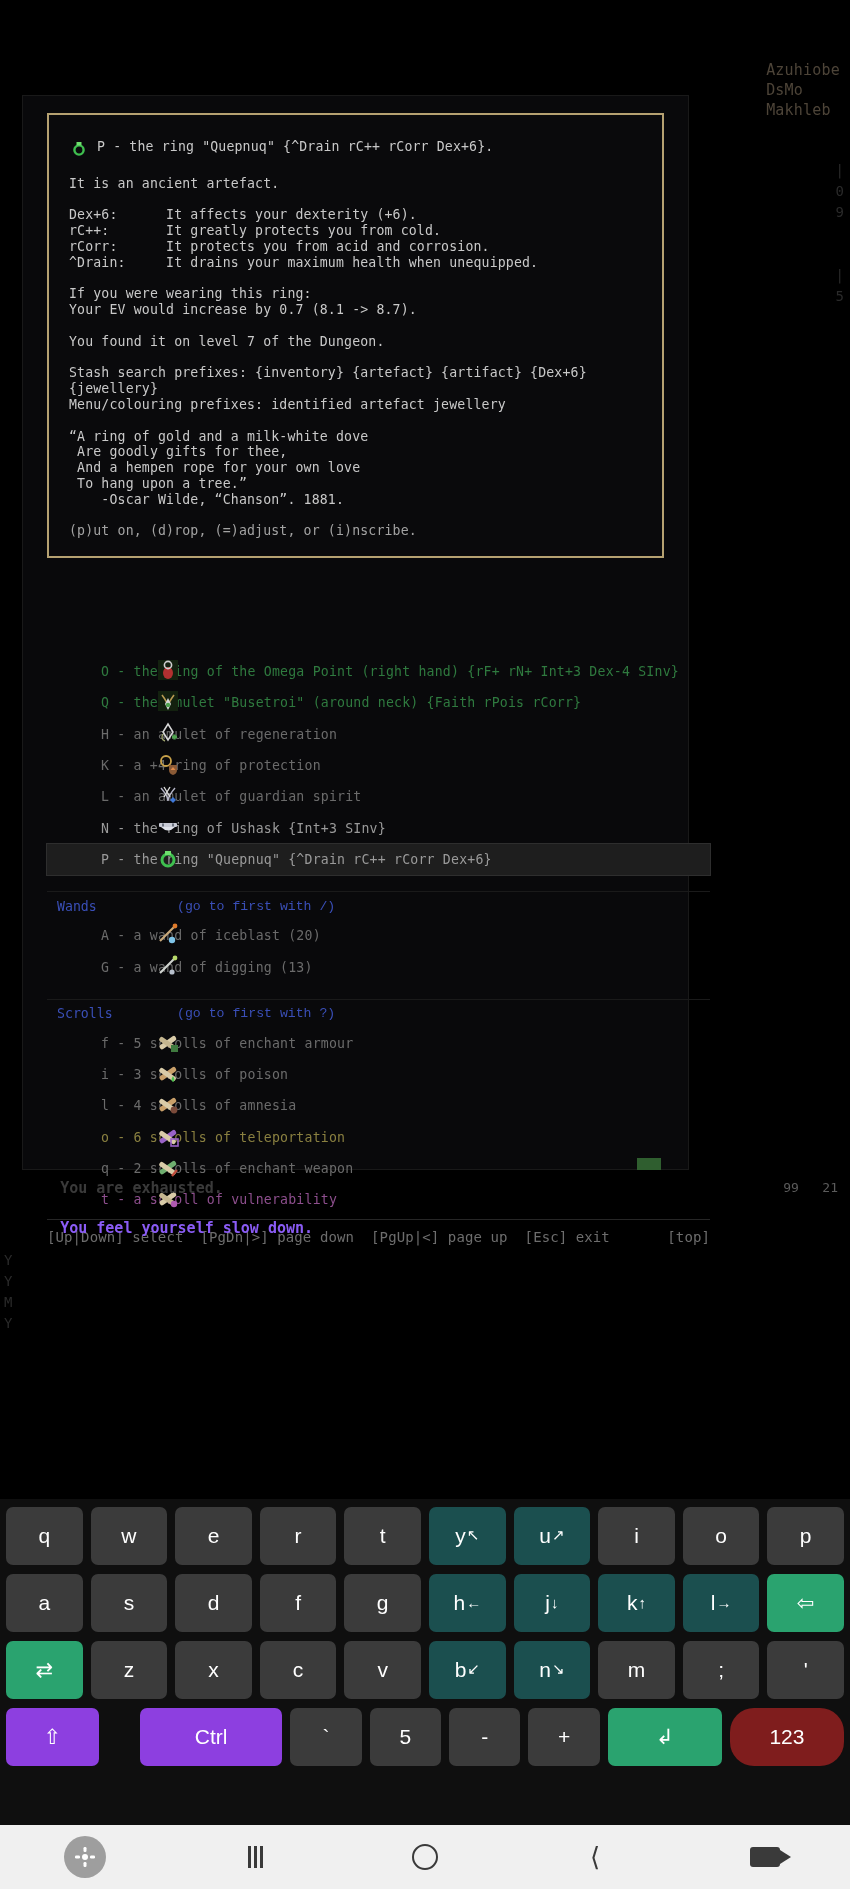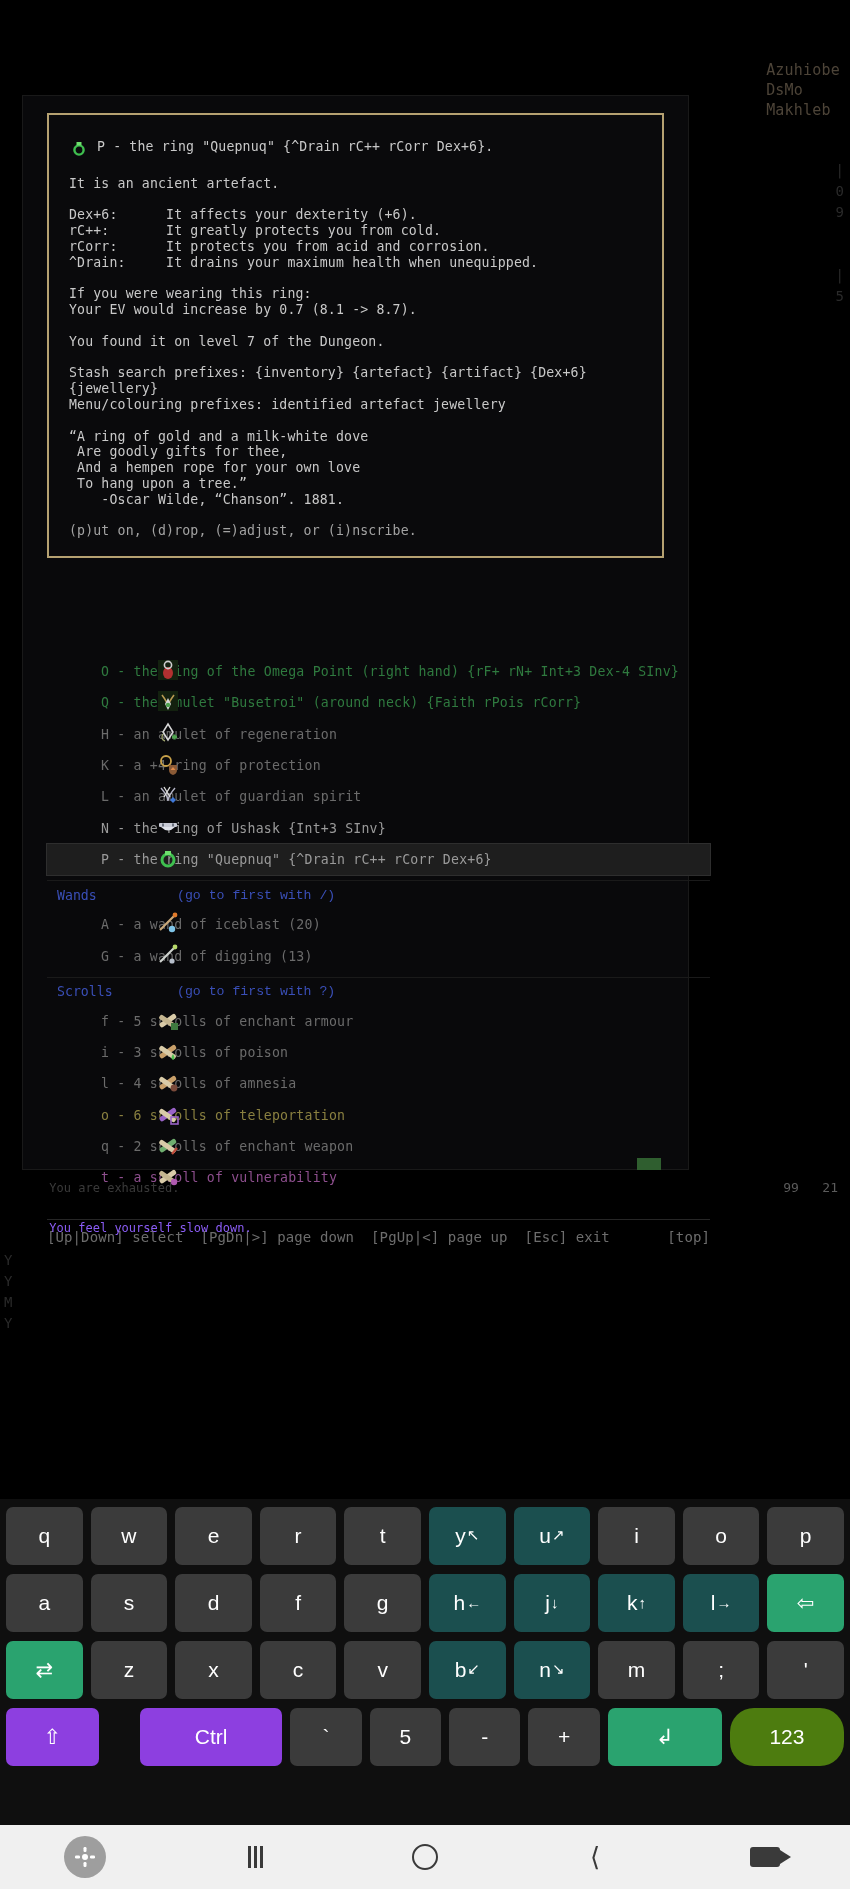--- a/index.html
+++ b/index.html
@@ -69,41 +69,41 @@
   .c-green  { color: #2f7a3f; }
   .c-grey   { color: #6b6b6b; }
   .c-white  { color: #9a9a9a; }
   .c-yellow { color: #8a8040; }
   .c-magenta{ color: #8e4f8e; }
 
   .section {
     display: flex; height: 29px; align-items: center;
     font-size: 13.2px; white-space: pre; padding-left: 10px;
     border-top: 1px solid #1a1a1a;
-    margin-top: 5px;
+    margin-top: 16px;
   }
   .section .sname { width: 120px; color: #3a4fb8; }
   .section .shint { color: #3a4fb8; font-family: Liberation Mono, monospace; }
 
   
   .sp { display:inline-block; width: 26px; height: 26px; position: relative; }
 
   
   .menu-foot {
     position: absolute; left: 24px; top: 1123px; width: 663px;
     display: flex; font-size: 14px; color: #6d6d6d;
     white-space: pre; border-top: 1px solid #262626; padding-top: 9px;
     letter-spacing: .1px;
   }
   .menu-foot .spacer { flex: 1; }
 
   
   .msgs {
-    position: absolute; left: 6px; top: 1158px; font-size: 12px;
-    line-height: 20px; color: #4a4a4a; white-space: pre;
+    position: absolute; left: 6px; top: 1158px; font-size: 15px;
+    line-height: 20px; color: #4a4a4a; white-space: pre; font-weight: bold;
   }
   .msg-dim { color: #3a3a3a; }
   .msg-lit { color: #8b5cf6; }
   .hpbar {
     position: absolute; left: 637px; top: 1158px; width: 24px; height: 12px;
     background: #2f5e2f;
   }
   .statline {
     position: absolute; right: 12px; top: 1180px; font-size: 13px;
     color: #5b5b5b; white-space: pre;
@@ -122,21 +122,21 @@
     flex: 1 1 0; min-width: 0; position: relative;
   }
   .key .sub {
     font-size: 15px; margin-left: 1px; position: relative; top: -1px;
   }
   .key.nav { background: #1b4f4f; }
   .key.tab { background: #2aa36f; }
   .key.back { background: #2aa36f; }
   .key.mod { background: #8d3fe0; }
   .key.enter { background: #2aa36f; }
-  .key.num { background: #4d7c0f; border-radius: 24px; }
+  .key.num { background: #7f1d1d; border-radius: 24px; }
   .key.dark { background: #3b3b3b; }
 
   
   .navbar {
     position: absolute; left: 0; bottom: 0; width: 850px; height: 64px;
     background: #f0f0f0; display: flex; align-items: center;
   }
   .navbar .nb { flex: 1; display: flex; align-items: center; justify-content: center; }
   .nb-float {
     width: 42px; height: 42px; border-radius: 50%; background: #9e9e9e;

